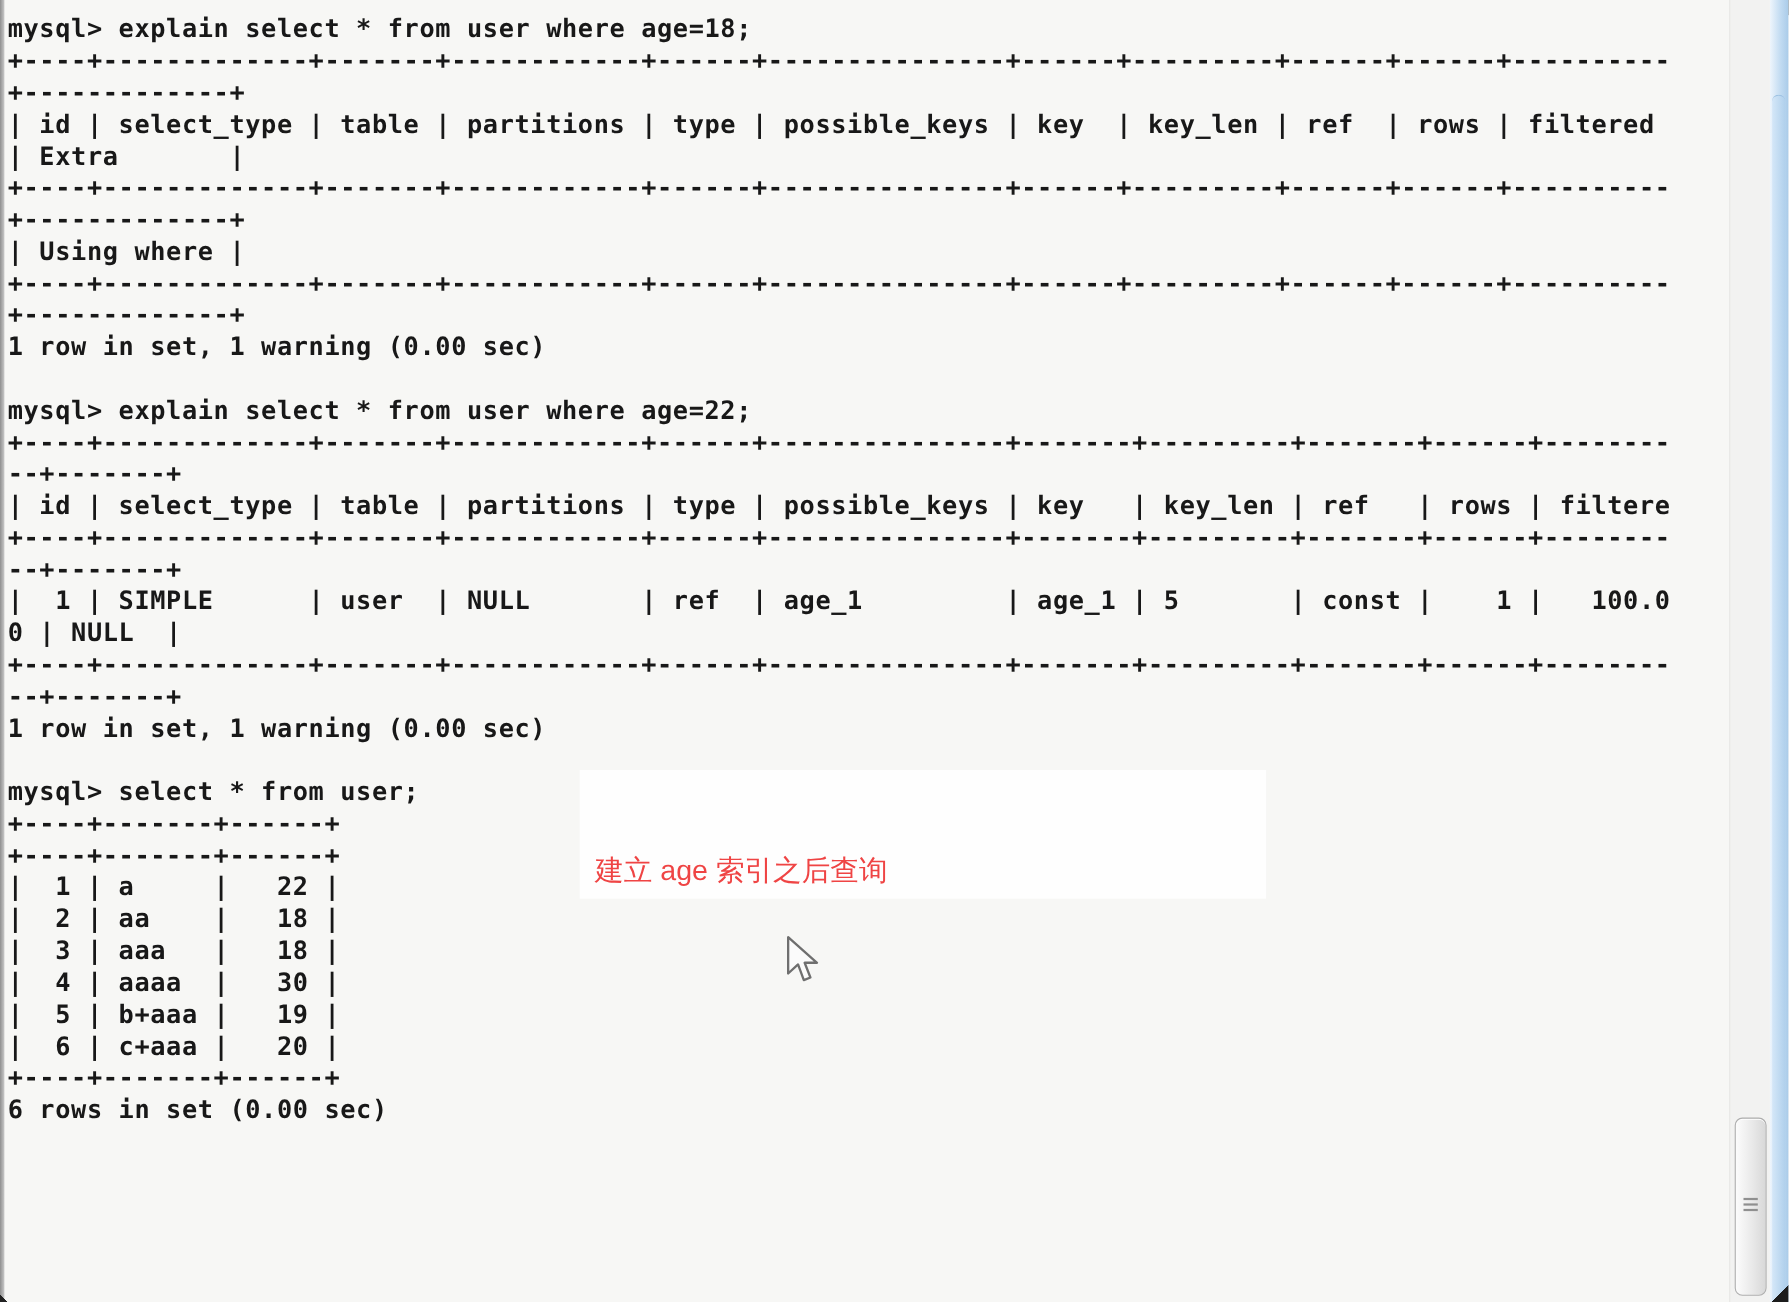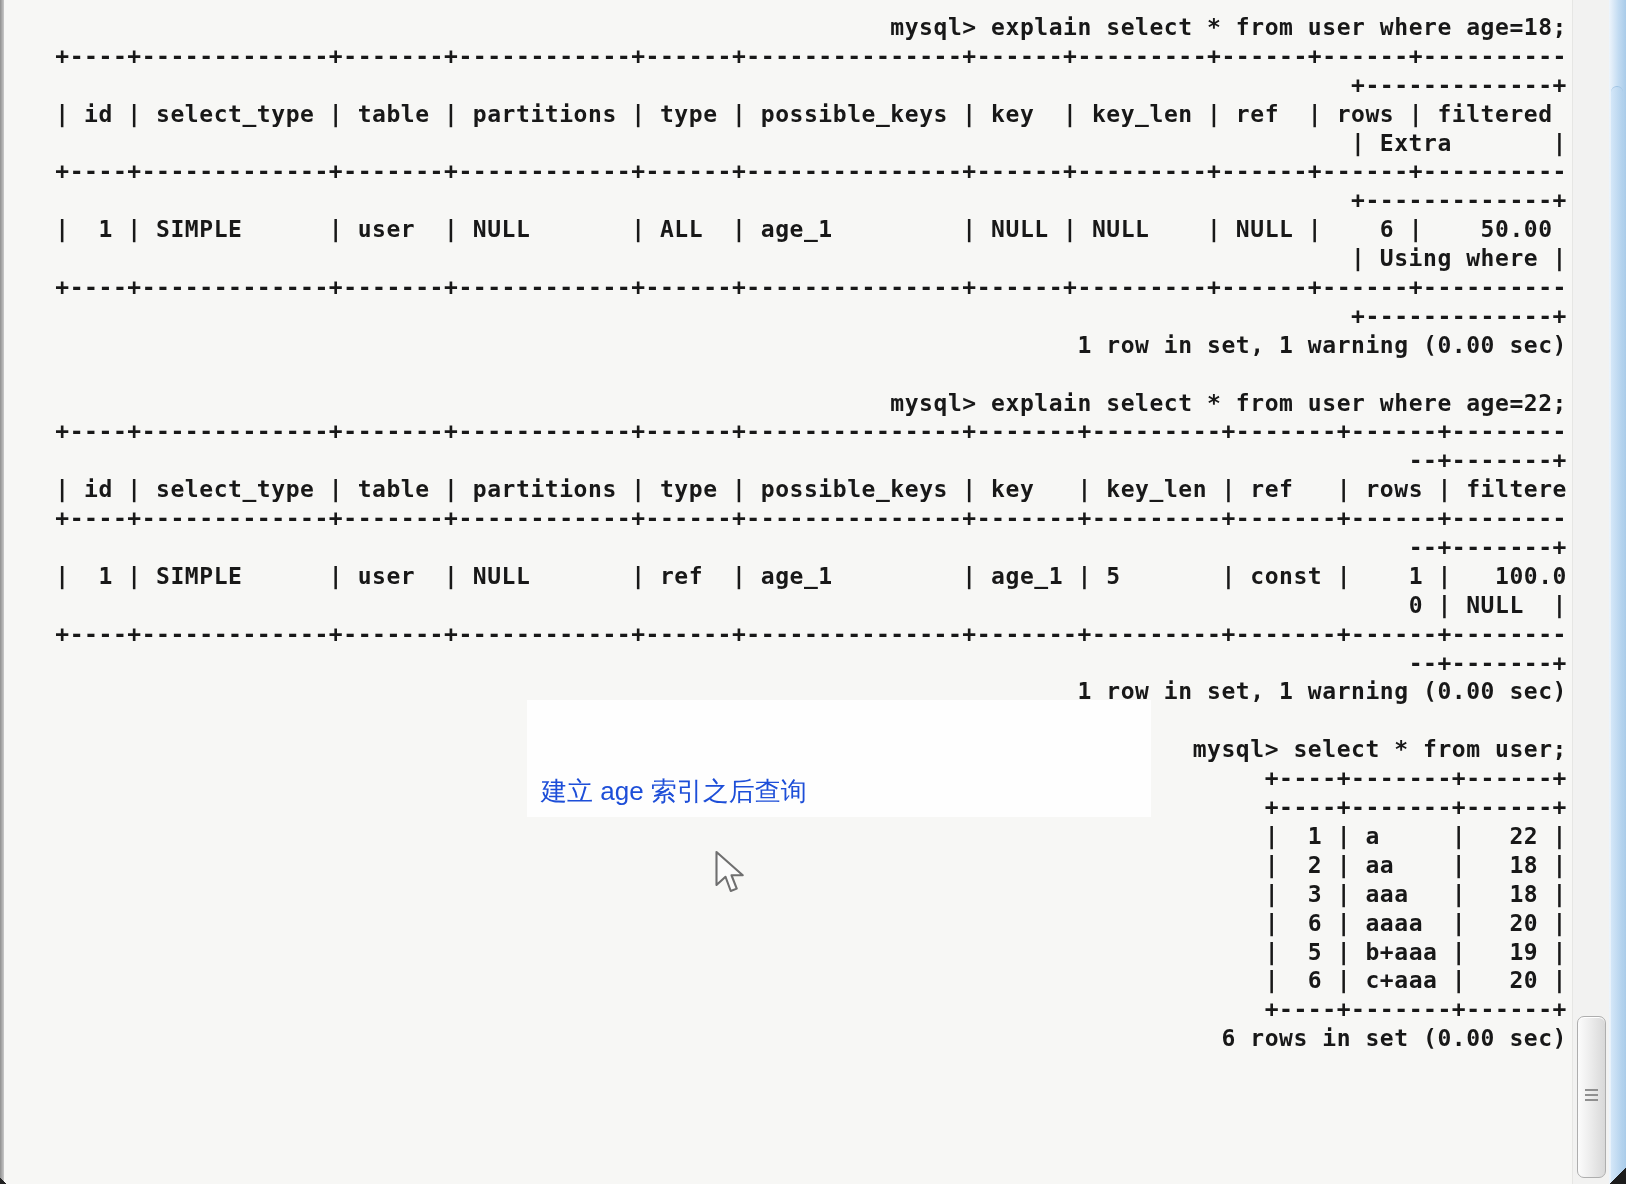--- a/index.html
+++ b/index.html
@@ -21,32 +21,31 @@
     z-index: 1;
     color: #181818;
     font-size: 23px;
     font-weight: bold;
     letter-spacing: 0.55px;
   }
   .line {
     white-space: pre;
     height: 28.9px;
     line-height: 28.9px;
-    text-align: right;
   }
   
   .annotation {
     position: absolute; left: 527px; top: 700px; width: 624px; height: 117px;
     background: #fefefe;
     z-index: 3;
     padding: 6px 14px 0 14px;
     font-family: "Liberation Sans", "DejaVu Sans", sans-serif;
     font-size: 26px;
     line-height: 34px;
-    color: #1d4ed8;
+    color: #ef4444;
     white-space: pre;
   }
   
   .cursor {
     position: absolute; left: 712px; top: 850px; z-index: 6;
   }
   
   .scroll-track {
     position: absolute; right: 17px; top: 0; width: 37px; height: 1184px;
     background: #f2f2f1;
@@ -96,21 +95,20 @@
 <div class="left-edge"></div>
 
 <div class="terminal">
   <div class="line">mysql&gt; explain select * from user where age=18;</div>
   <div class="line">+----+-------------+-------+------------+------+---------------+------+---------+------+------+----------</div>
   <div class="line">+-------------+</div>
   <div class="line">| id | select_type | table | partitions | type | possible_keys | key  | key_len | ref  | rows | filtered </div>
   <div class="line">| Extra       |</div>
   <div class="line">+----+-------------+-------+------------+------+---------------+------+---------+------+------+----------</div>
   <div class="line">+-------------+</div>
-  <div class="line">|  1 | SIMPLE      | user  | NULL       | ALL  | age_1         | NULL | NULL    | NULL |    6 |    50.00 </div>
   <div class="line">| Using where |</div>
   <div class="line">+----+-------------+-------+------------+------+---------------+------+---------+------+------+----------</div>
   <div class="line">+-------------+</div>
   <div class="line">1 row in set, 1 warning (0.00 sec)</div>
   <div class="line"></div>
   <div class="line">mysql&gt; explain select * from user where age=22;</div>
   <div class="line">+----+-------------+-------+------------+------+---------------+-------+---------+-------+------+--------</div>
   <div class="line">--+-------+</div>
   <div class="line">| id | select_type | table | partitions | type | possible_keys | key   | key_len | ref   | rows | filtere</div>
   <div class="line">+----+-------------+-------+------------+------+---------------+-------+---------+-------+------+--------</div>
@@ -120,21 +118,21 @@
   <div class="line">+----+-------------+-------+------------+------+---------------+-------+---------+-------+------+--------</div>
   <div class="line">--+-------+</div>
   <div class="line">1 row in set, 1 warning (0.00 sec)</div>
   <div class="line"></div>
   <div class="line">mysql&gt; select * from user;</div>
   <div class="line">+----+-------+------+</div>
   <div class="line">+----+-------+------+</div>
   <div class="line">|  1 | a     |   22 |</div>
   <div class="line">|  2 | aa    |   18 |</div>
   <div class="line">|  3 | aaa   |   18 |</div>
-  <div class="line">|  6 | aaaa  |   20 |</div>
+  <div class="line">|  4 | aaaa  |   30 |</div>
   <div class="line">|  5 | b+aaa |   19 |</div>
   <div class="line">|  6 | c+aaa |   20 |</div>
   <div class="line">+----+-------+------+</div>
   <div class="line">6 rows in set (0.00 sec)</div>
 </div>
 
 <div class="annotation">
   <div>建立 age 索引之后查询</div>
 </div>
 

